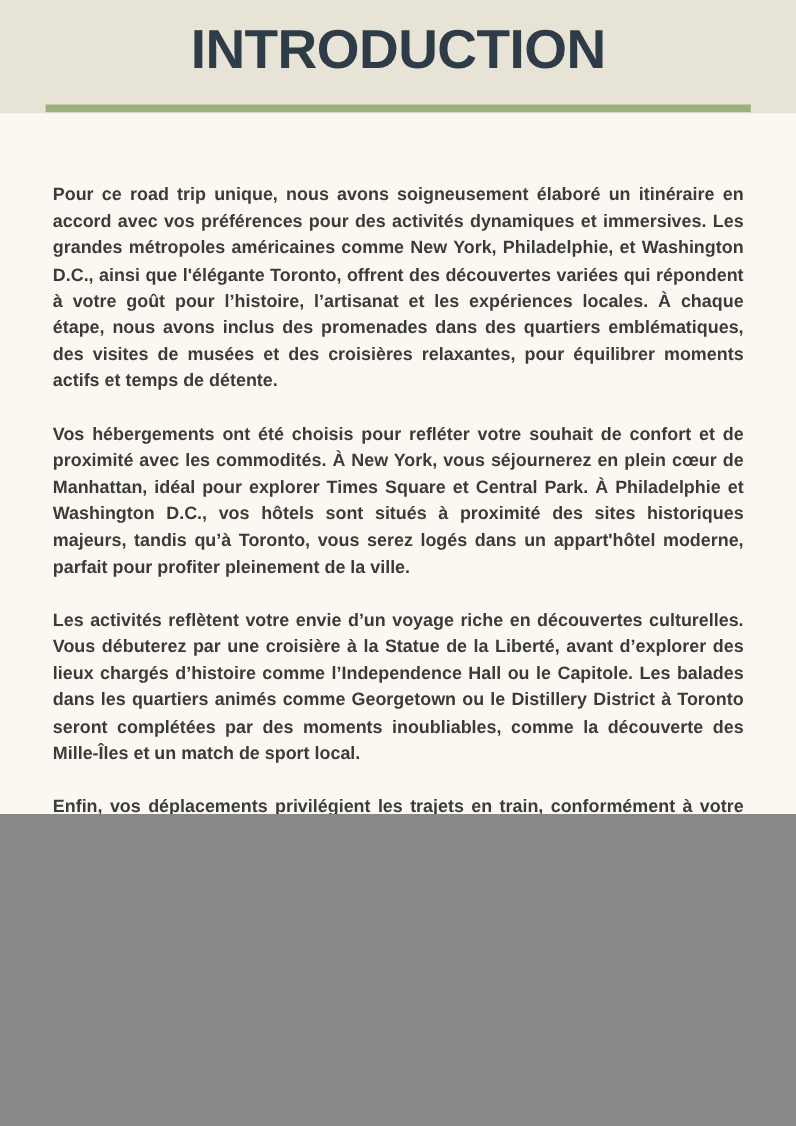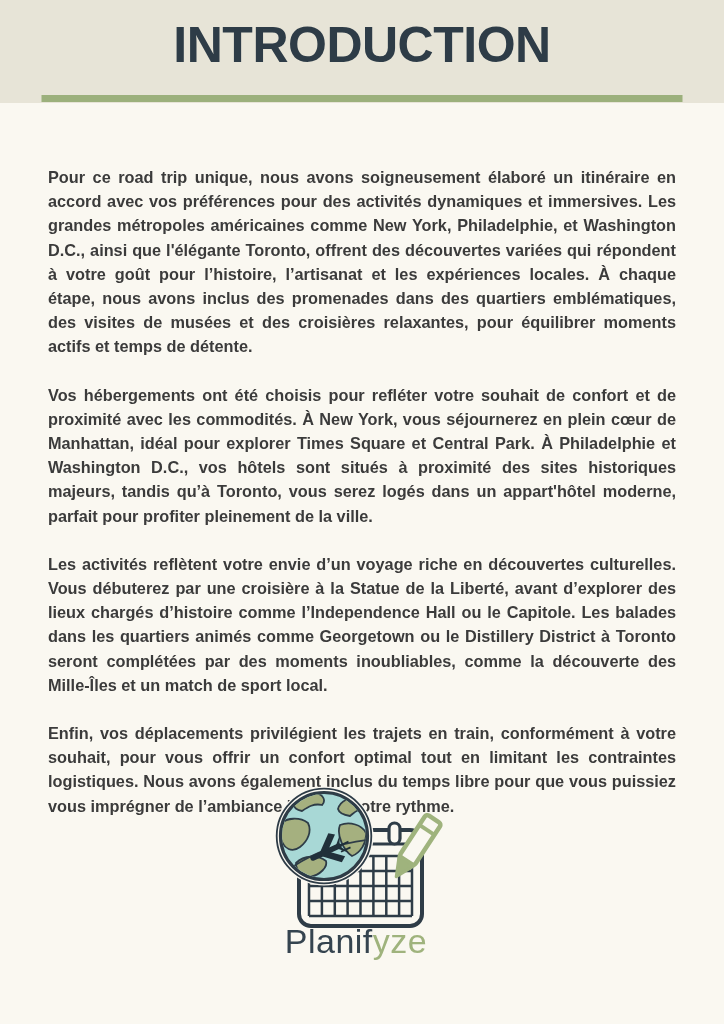--- a/index.html
+++ b/index.html
@@ -13,21 +13,21 @@
     --brand-green:#9fb37d;
     --globe-ocean:#a8d8d6;
     --globe-land:#a5b07f;
     --outline-dark:#2e3c47;
     --plane-dark:#20303a;
   }
   html,body{margin:0;padding:0;}
   body{background:#888;font-family:"Liberation Sans", sans-serif;}
   .page{
     position:relative;
-    width:724px;height:1024px;
+    width:724px;height:740px;
     margin:0 auto;
     background:var(--page-bg);
     overflow:hidden;
   }
   .header{
     position:relative;
     height:103px;
     background:var(--header-bg);
   }
   .page-title{

